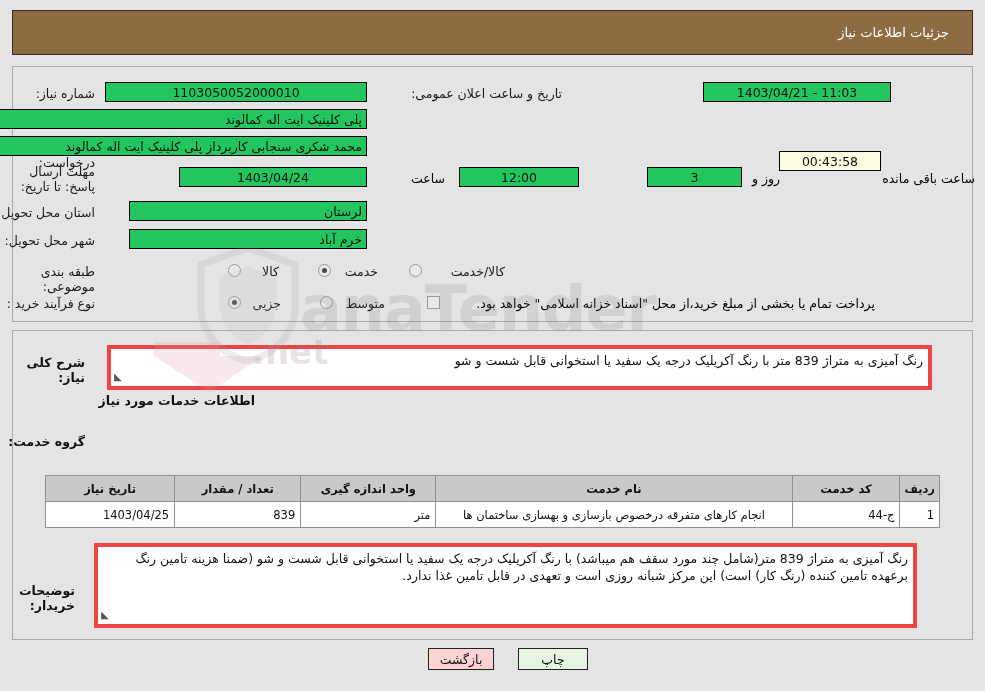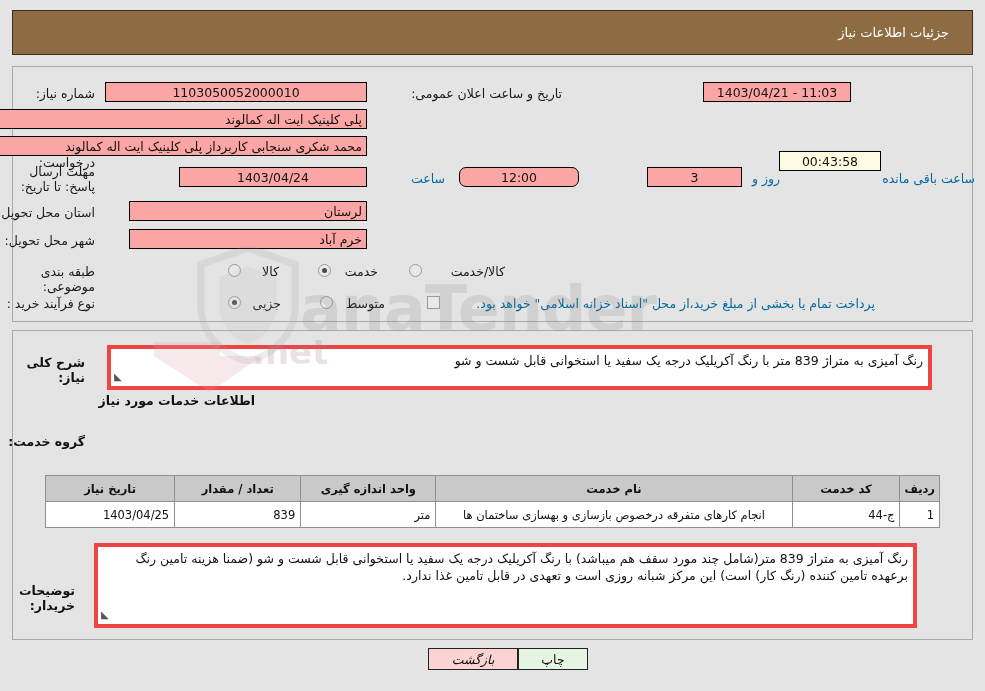--- a/index.html
+++ b/index.html
@@ -97,39 +97,39 @@
   .lbl {
     position: absolute;
     font-size: 12.5px;
     color: #1a1a1a;
     text-align: right;
     white-space: normal;
     line-height: 15px;
   }
   .fld {
     position: absolute;
-    background: #fca5a5;
+    background: #22c55e;
     border: 1px solid #000000;
     box-sizing: border-box;
     height: 20px;
     font-size: 12.5px;
     color: #111;
     display: flex;
     align-items: center;
     padding: 0 4px;
     overflow: hidden;
     white-space: nowrap;
   }
   .fld.right  { justify-content: flex-start; }
   .fld.ltr    { direction: ltr; justify-content: center; }
   .fld.countdown { background: #fdfce2; }
   .plain {
     position: absolute;
     font-size: 12.5px;
-    color: #0369a1;
+    color: #000000;
   }
 
   
   .radio {
     position: absolute;
     width: 13px; height: 13px;
     border-radius: 50%;
     border: 1px solid #9a9a9a;
     background: #e9e9e9;
     box-sizing: border-box;
@@ -220,50 +220,50 @@
     height: 22px;
     border: 1px solid #222;
     box-sizing: border-box;
     font-size: 12.5px;
     display: flex;
     align-items: center;
     justify-content: center;
     cursor: pointer;
     color: #111;
   }
-  #btn-back  { background: #fbd3d3; left: 428px; top: 648px; width: 90px; font-style: italic; }
+  #btn-back  { background: #fbd3d3; left: 428px; top: 648px; width: 66px; }
   #btn-print { background: #e6f5e2; left: 518px; top: 648px; width: 70px; }
 </style>
 </head>
 <body>
 
 <div id="page">
 
   <div class="header-bar">
     <span class="header-title">جزئیات اطلاعات نیاز</span>
   </div>
 
   <div class="panel" id="panel-top"></div>
 
   <div class="lbl" style="right:890px; top:86px; width:80px;">شماره نیاز:</div>
   <div class="fld ltr" style="right:618px; top:82px; width:262px;">1103050052000010</div>
 
   <div class="lbl" style="right:423px; top:86px; width:180px; text-align:right;">تاریخ و ساعت اعلان عمومی:</div>
-  <div class="fld ltr" style="right:705px; top:82px; width:148px; right:auto; left:703px;">1403/04/21 - 11:03</div>
+  <div class="fld ltr" style="right:705px; top:82px; width:188px; right:auto; left:703px;">1403/04/21 - 11:03</div>
 
   <div class="lbl" style="right:890px; top:113px; width:105px;">نام دستگاه خریدار:</div>
   <div class="fld right" style="right:618px; top:109px; width:618px;">پلی کلینیک ایت اله کمالوند</div>
 
   <div class="lbl" style="right:890px; top:140px; width:115px;">ایجاد کننده درخواست:</div>
   <div class="fld right" style="right:618px; top:136px; width:490px;">محمد شکری سنجابی کاربرداز پلی کلینیک ایت اله کمالوند</div>
 
   <div class="lbl" style="right:890px; top:164px; width:92px;">مهلت ارسال پاسخ: تا تاریخ:</div>
   <div class="fld ltr" style="right:618px; top:167px; width:188px;">1403/04/24</div>
   <div class="plain" style="right:540px; top:171px;">ساعت</div>
-  <div class="fld ltr" style="right:406px; top:167px; width:120px;border-radius:7px;">12:00</div>
+  <div class="fld ltr" style="right:406px; top:167px; width:120px;">12:00</div>
   <div class="fld ltr" style="right:243px; top:167px; width:95px;">3</div>
   <div class="plain" style="right:205px; top:171px;">روز و</div>
   <div class="fld ltr countdown" style="right:104px; top:151px; width:102px;">00:43:58</div>
   <div class="plain" style="right:10px; top:171px;">ساعت باقی مانده</div>
 
   <div class="lbl" style="right:890px; top:205px; width:105px;">استان محل تحویل:</div>
   <div class="fld right" style="right:618px; top:201px; width:238px;">لرستان</div>
 
   <div class="lbl" style="right:890px; top:233px; width:105px;">شهر محل تحویل:</div>
   <div class="fld right" style="right:618px; top:229px; width:238px;">خرم آباد</div>

